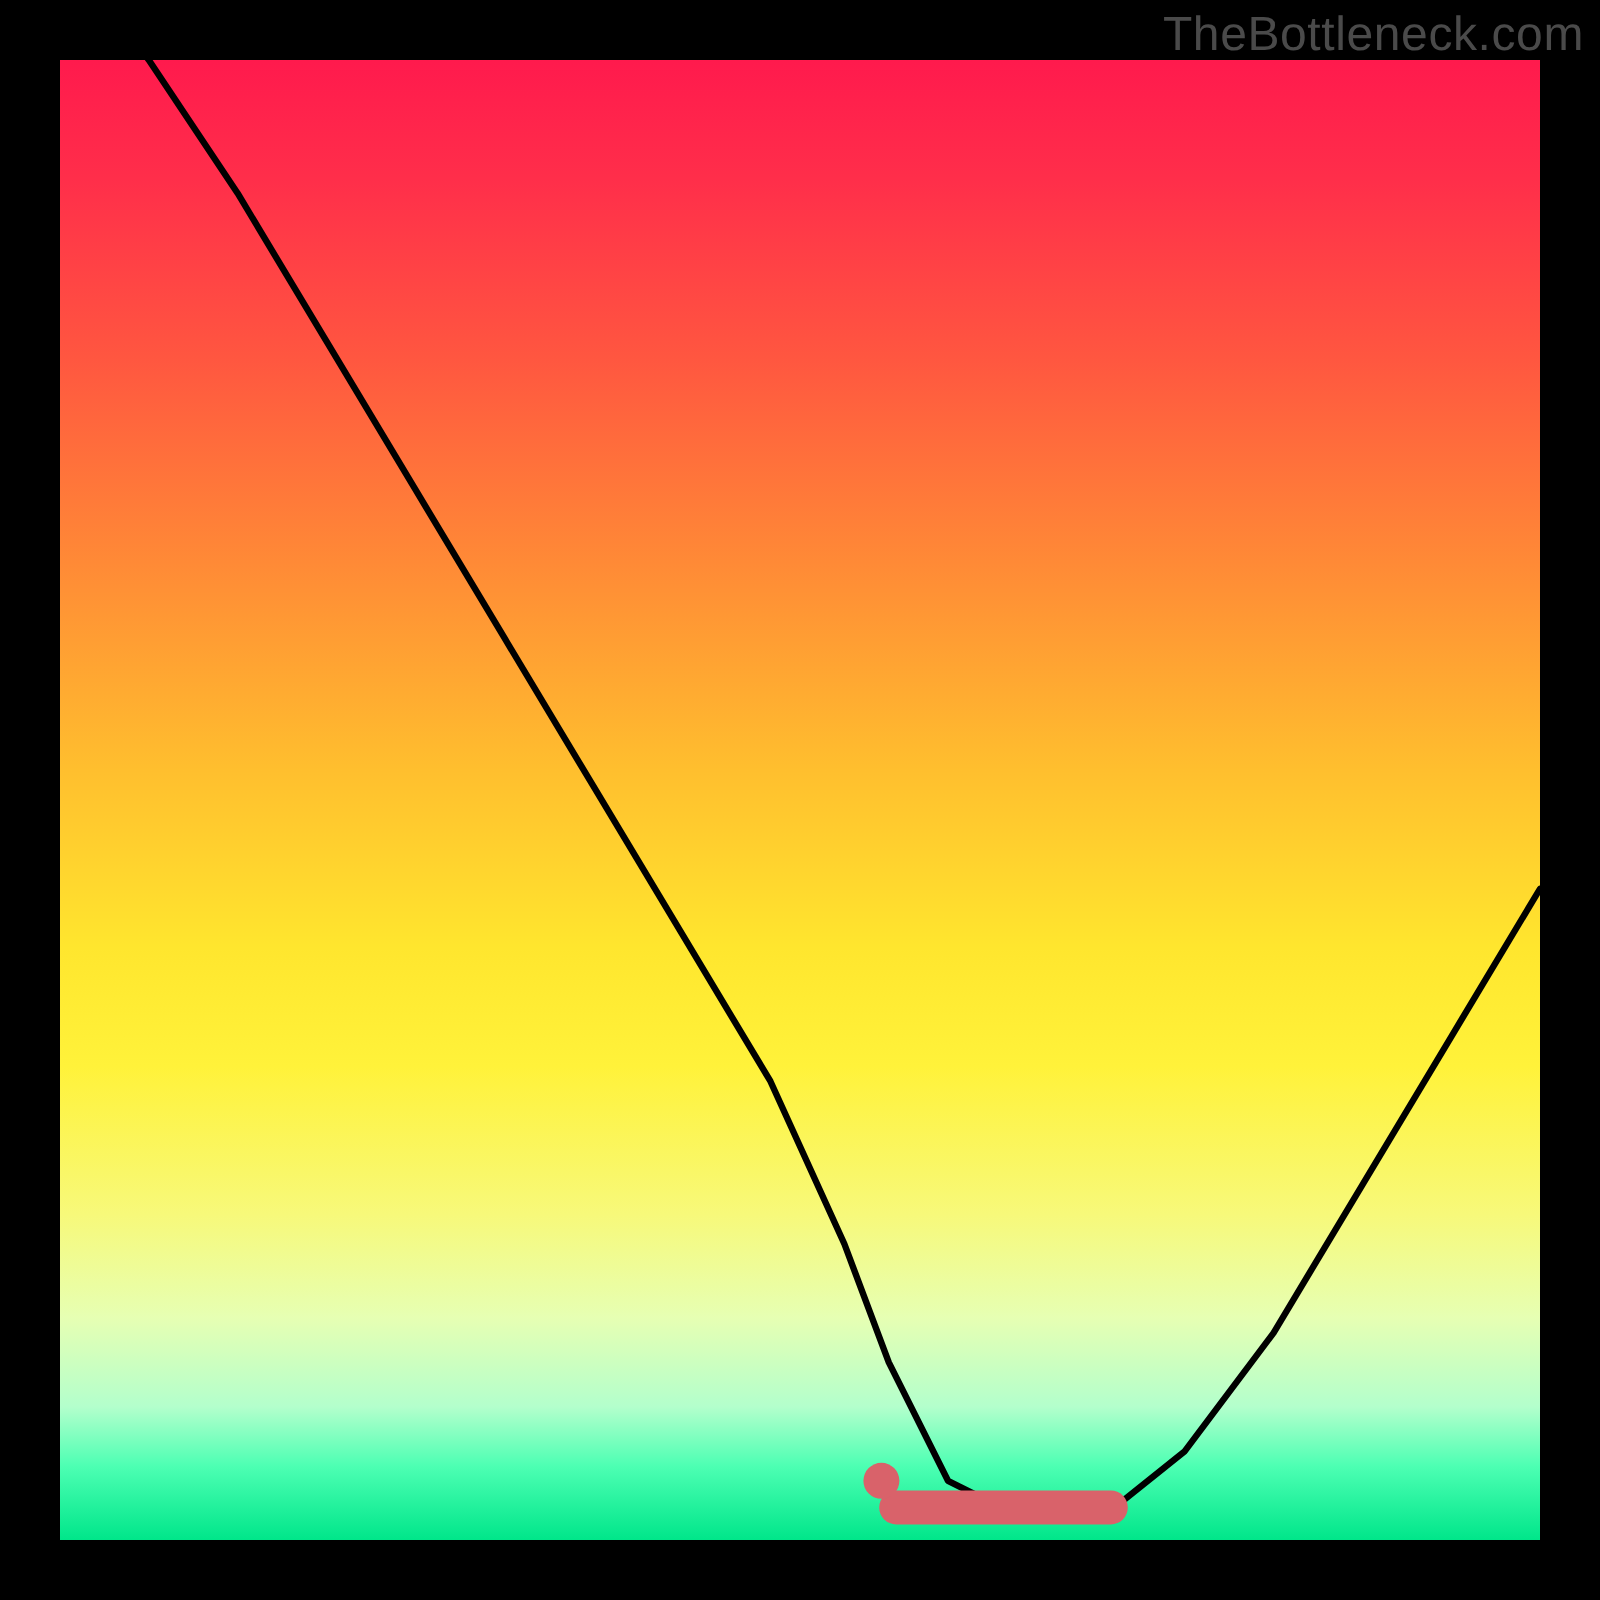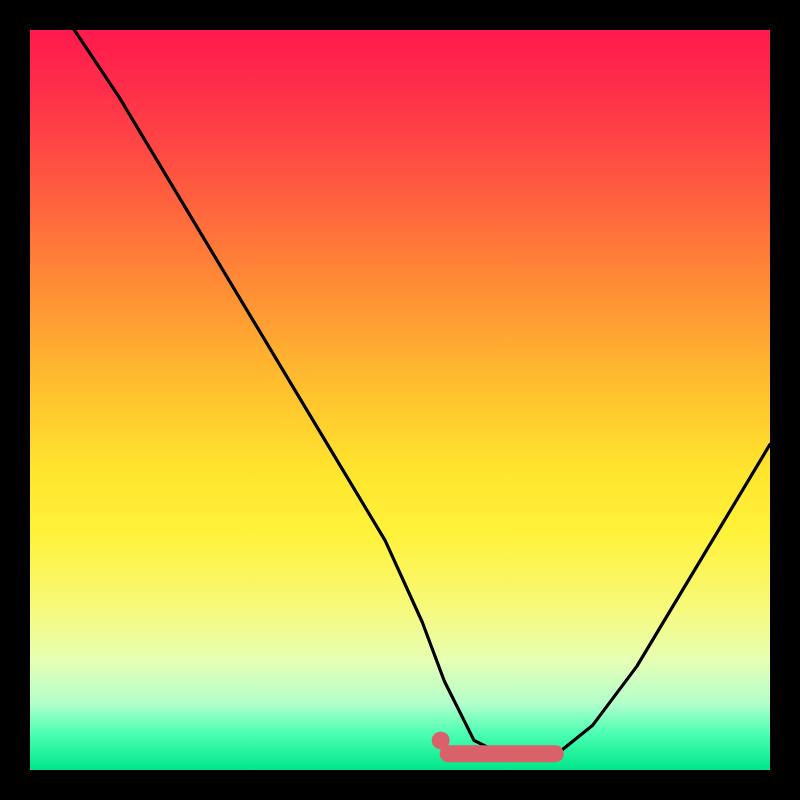--- a/index.html
+++ b/index.html
@@ -67,13 +67,14 @@
     <div class="gradient"></div>
 
     <svg class="curve" viewBox="0 0 740 740" preserveAspectRatio="none">
       <path fill="none" stroke="#000" stroke-width="3.2" stroke-linecap="round" stroke-linejoin="round" d="M0.0 -59.2 L44.4 0.0 L88.8 66.6 L133.2 140.6 L177.6 214.6 L222.0 288.6 L266.4 362.6 L310.8 436.6 L355.2 510.6 L392.2 592.0 L414.4 651.2 L444.0 710.4 L473.6 725.2 L503.2 725.2 L525.4 725.2 L562.4 695.6 L606.8 636.4 L651.2 562.4 L695.6 488.4 L740.0 414.4"></path>
       <path fill="none" stroke="#d9626a" stroke-width="17" stroke-linecap="round" d="M418.1 723.7 L525.4 723.7"></path>
       <circle r="9" fill="#d9626a" cx="410.7" cy="710.4">
       </circle>
     </svg>
   </div>
 
+  <div class="watermark">TheBottleneck.com</div>
 </div>
 
 </body></html>

